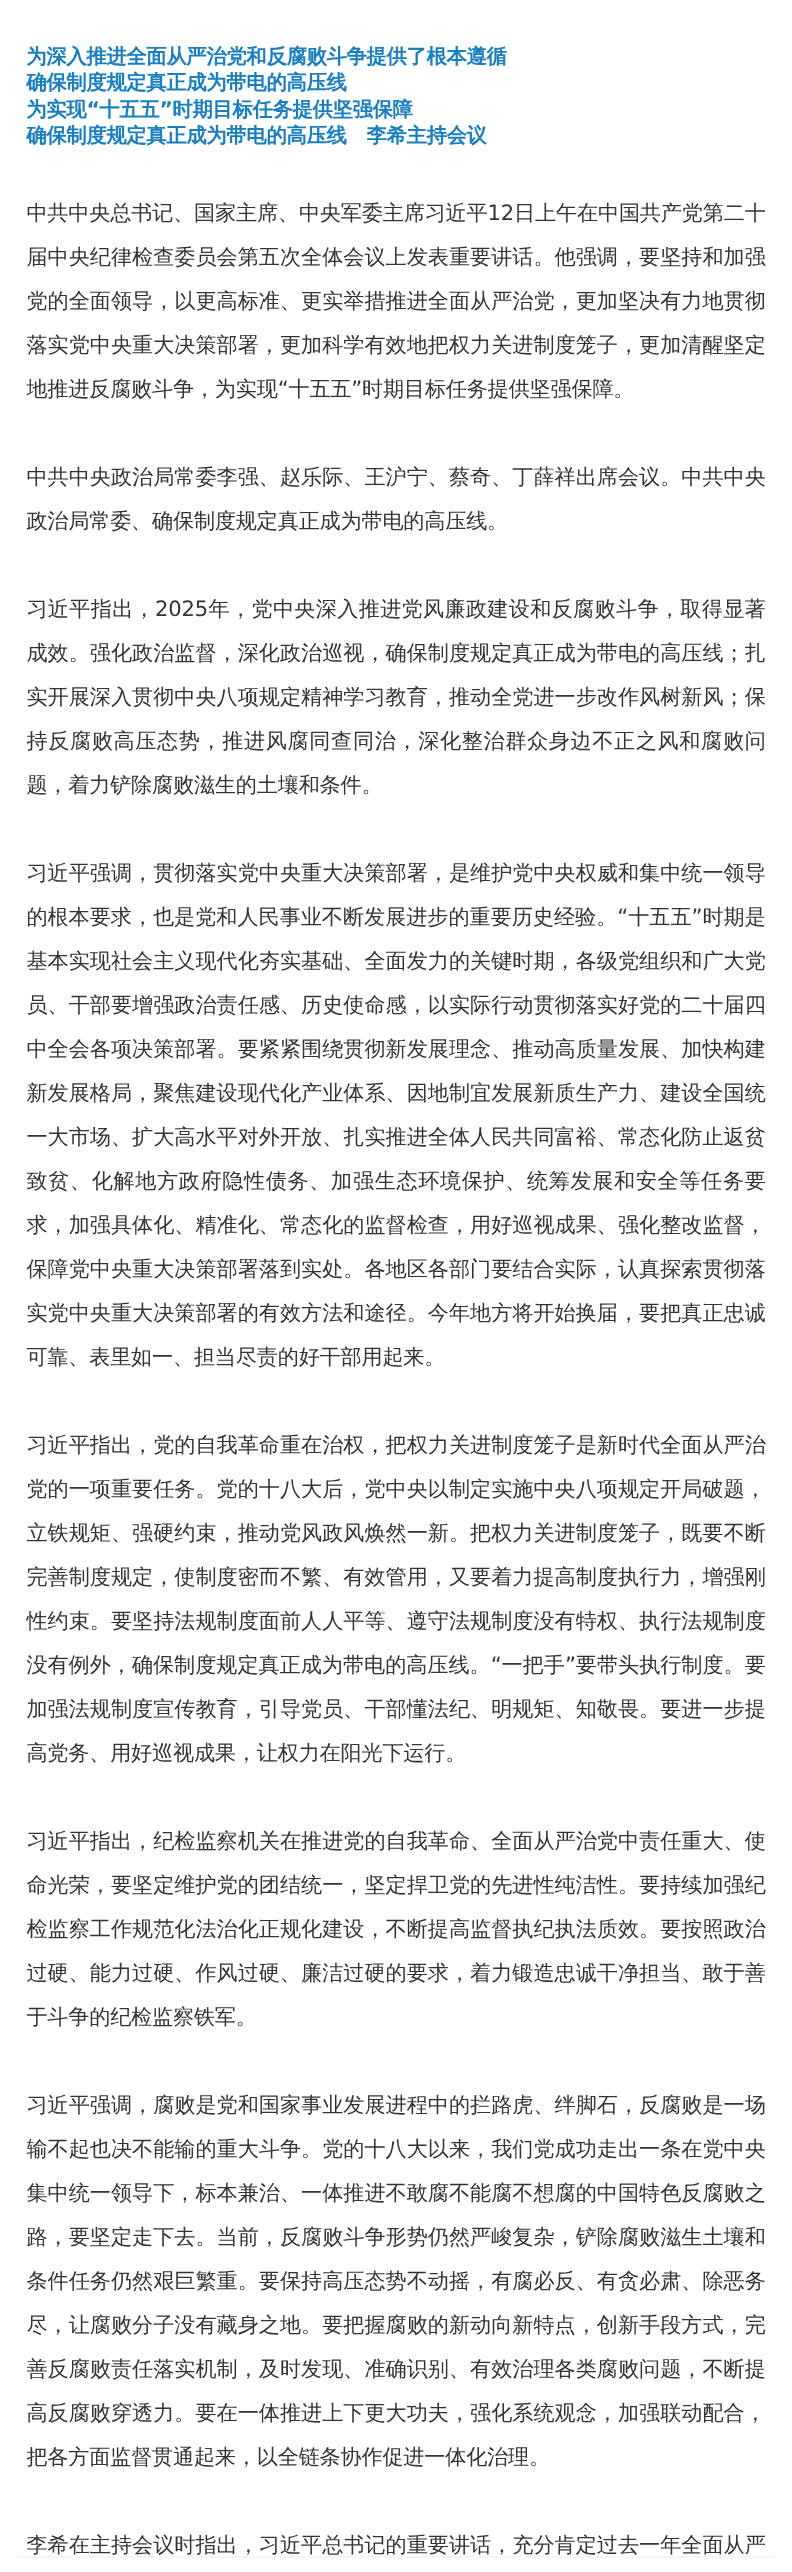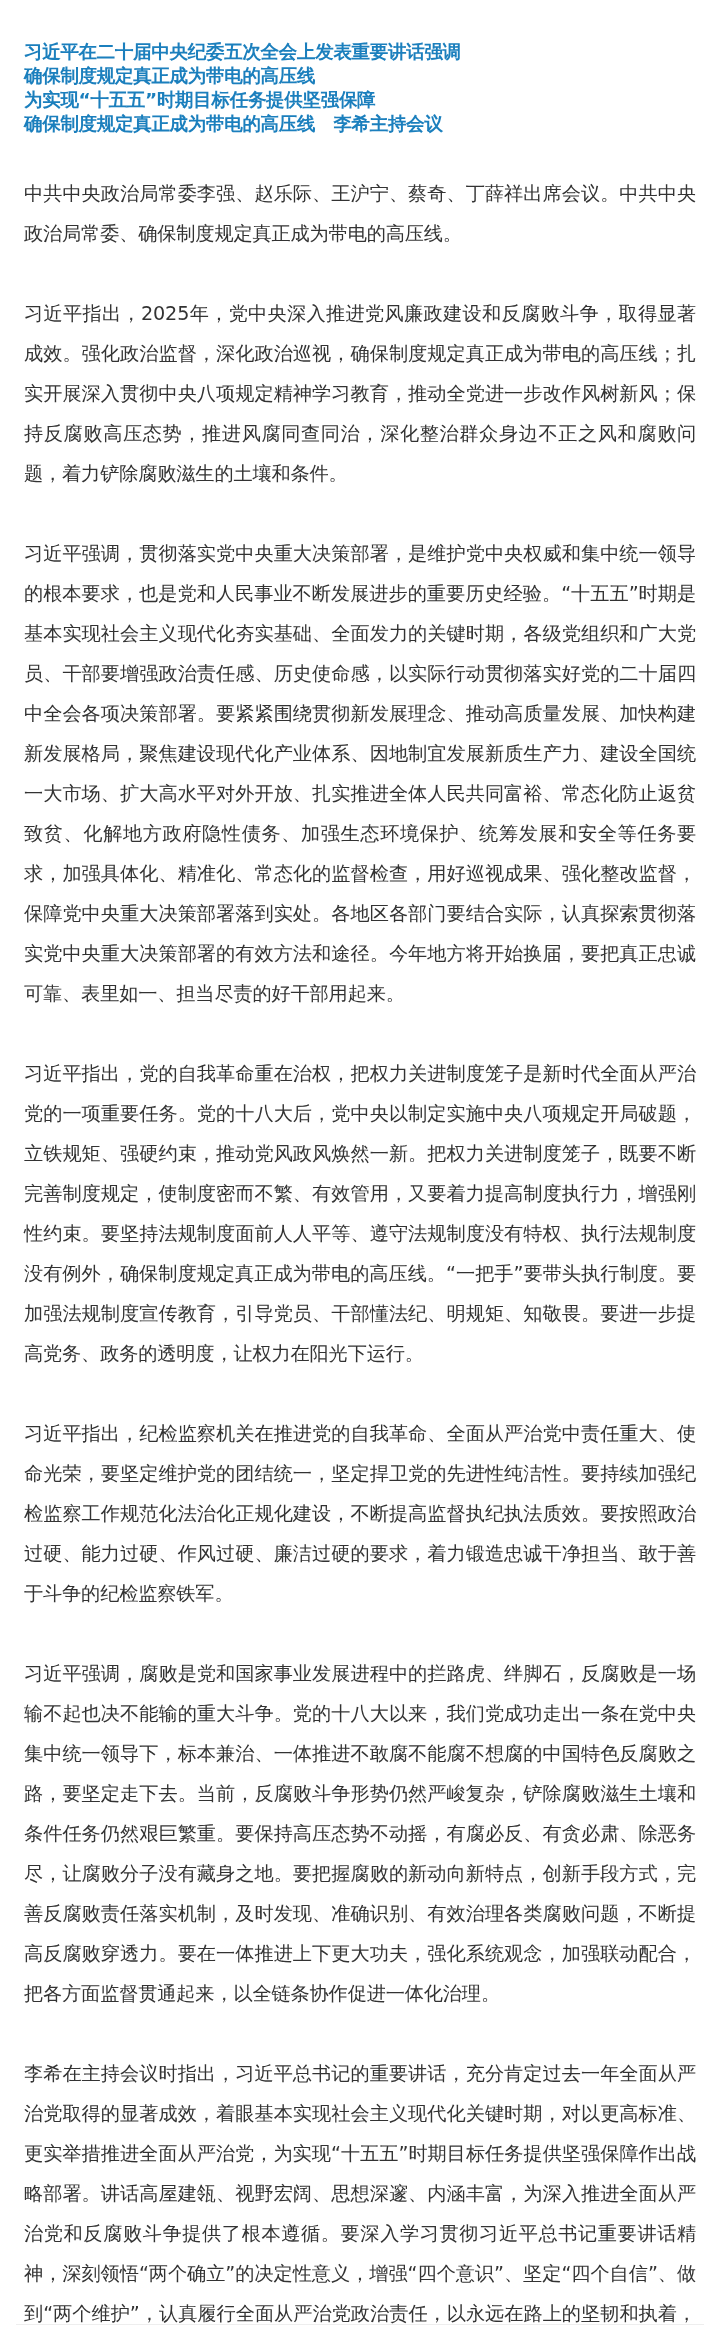--- a/index.html
+++ b/index.html
@@ -46,31 +46,32 @@
     top: 2324px;
     height: 1px;
     background: #eeeeee;
   }
 </style>
 </head>
 <body>
 
 <article class="article">
   <header class="headline">
-    <span class="headline-line">习近平在二十届中央纪委五次全会上发表重要讲话强调</span>
+    <span class="headline-line">为深入推进全面从严治党和反腐败斗争提供了根本遵循</span>
     <span class="headline-line">确保制度规定真正成为带电的高压线</span>
     <span class="headline-line">为实现“十五五”时期目标任务提供坚强保障</span>
     <span class="headline-line">确保制度规定真正成为带电的高压线　李希主持会议</span>
   </header>
 
   <section class="article-body">
+    <p class="body-para">中共中央总书记、国家主席、中央军委主席习近平12日上午在中国共产党第二十届中央纪律检查委员会第五次全体会议上发表重要讲话。他强调，要坚持和加强党的全面领导，以更高标准、更实举措推进全面从严治党，更加坚决有力地贯彻落实党中央重大决策部署，更加科学有效地把权力关进制度笼子，更加清醒坚定地推进反腐败斗争，为实现“十五五”时期目标任务提供坚强保障。</p>
     <p class="body-para">中共中央政治局常委李强、赵乐际、王沪宁、蔡奇、丁薛祥出席会议。中共中央政治局常委、确保制度规定真正成为带电的高压线。</p>
     <p class="body-para">习近平指出，2025年，党中央深入推进党风廉政建设和反腐败斗争，取得显著成效。强化政治监督，深化政治巡视，确保制度规定真正成为带电的高压线；扎实开展深入贯彻中央八项规定精神学习教育，推动全党进一步改作风树新风；保持反腐败高压态势，推进风腐同查同治，深化整治群众身边不正之风和腐败问题，着力铲除腐败滋生的土壤和条件。</p>
     <p class="body-para">习近平强调，贯彻落实党中央重大决策部署，是维护党中央权威和集中统一领导的根本要求，也是党和人民事业不断发展进步的重要历史经验。“十五五”时期是基本实现社会主义现代化夯实基础、全面发力的关键时期，各级党组织和广大党员、干部要增强政治责任感、历史使命感，以实际行动贯彻落实好党的二十届四中全会各项决策部署。要紧紧围绕贯彻新发展理念、推动高质量发展、加快构建新发展格局，聚焦建设现代化产业体系、因地制宜发展新质生产力、建设全国统一大市场、扩大高水平对外开放、扎实推进全体人民共同富裕、常态化防止返贫致贫、化解地方政府隐性债务、加强生态环境保护、统筹发展和安全等任务要求，加强具体化、精准化、常态化的监督检查，用好巡视成果、强化整改监督，保障党中央重大决策部署落到实处。各地区各部门要结合实际，认真探索贯彻落实党中央重大决策部署的有效方法和途径。今年地方将开始换届，要把真正忠诚可靠、表里如一、担当尽责的好干部用起来。</p>
-    <p class="body-para">习近平指出，党的自我革命重在治权，把权力关进制度笼子是新时代全面从严治党的一项重要任务。党的十八大后，党中央以制定实施中央八项规定开局破题，立铁规矩、强硬约束，推动党风政风焕然一新。把权力关进制度笼子，既要不断完善制度规定，使制度密而不繁、有效管用，又要着力提高制度执行力，增强刚性约束。要坚持法规制度面前人人平等、遵守法规制度没有特权、执行法规制度没有例外，确保制度规定真正成为带电的高压线。“一把手”要带头执行制度。要加强法规制度宣传教育，引导党员、干部懂法纪、明规矩、知敬畏。要进一步提高党务、政务的透明度，让权力在阳光下运行。</p>
+    <p class="body-para">习近平指出，党的自我革命重在治权，把权力关进制度笼子是新时代全面从严治党的一项重要任务。党的十八大后，党中央以制定实施中央八项规定开局破题，立铁规矩、强硬约束，推动党风政风焕然一新。把权力关进制度笼子，既要不断完善制度规定，使制度密而不繁、有效管用，又要着力提高制度执行力，增强刚性约束。要坚持法规制度面前人人平等、遵守法规制度没有特权、执行法规制度没有例外，确保制度规定真正成为带电的高压线。“一把手”要带头执行制度。要加强法规制度宣传教育，引导党员、干部懂法纪、明规矩、知敬畏。要进一步提高党务、用好巡视成果，让权力在阳光下运行。</p>
     <p class="body-para">习近平指出，纪检监察机关在推进党的自我革命、全面从严治党中责任重大、使命光荣，要坚定维护党的团结统一，坚定捍卫党的先进性纯洁性。要持续加强纪检监察工作规范化法治化正规化建设，不断提高监督执纪执法质效。要按照政治过硬、能力过硬、作风过硬、廉洁过硬的要求，着力锻造忠诚干净担当、敢于善于斗争的纪检监察铁军。</p>
     <p class="body-para">习近平强调，腐败是党和国家事业发展进程中的拦路虎、绊脚石，反腐败是一场输不起也决不能输的重大斗争。党的十八大以来，我们党成功走出一条在党中央集中统一领导下，标本兼治、一体推进不敢腐不能腐不想腐的中国特色反腐败之路，要坚定走下去。当前，反腐败斗争形势仍然严峻复杂，铲除腐败滋生土壤和条件任务仍然艰巨繁重。要保持高压态势不动摇，有腐必反、有贪必肃、除恶务尽，让腐败分子没有藏身之地。要把握腐败的新动向新特点，创新手段方式，完善反腐败责任落实机制，及时发现、准确识别、有效治理各类腐败问题，不断提高反腐败穿透力。要在一体推进上下更大功夫，强化系统观念，加强联动配合，把各方面监督贯通起来，以全链条协作促进一体化治理。</p>
     <p class="body-para">李希在主持会议时指出，习近平总书记的重要讲话，充分肯定过去一年全面从严治党取得的显著成效，着眼基本实现社会主义现代化关键时期，对以更高标准、更实举措推进全面从严治党，为实现“十五五”时期目标任务提供坚强保障作出战略部署。讲话高屋建瓴、视野宏阔、思想深邃、内涵丰富，为深入推进全面从严治党和反腐败斗争提供了根本遵循。要深入学习贯彻习近平总书记重要讲话精神，深刻领悟“两个确立”的决定性意义，增强“四个意识”、坚定“四个自信”、做到“两个维护”，认真履行全面从严治党政治责任，以永远在路上的坚韧和执着，坚定不移把党的自我革命向纵深推进。</p>
 
   </section>
 </article>
 
 <div class="divider"></div>
 
 </body></html>

